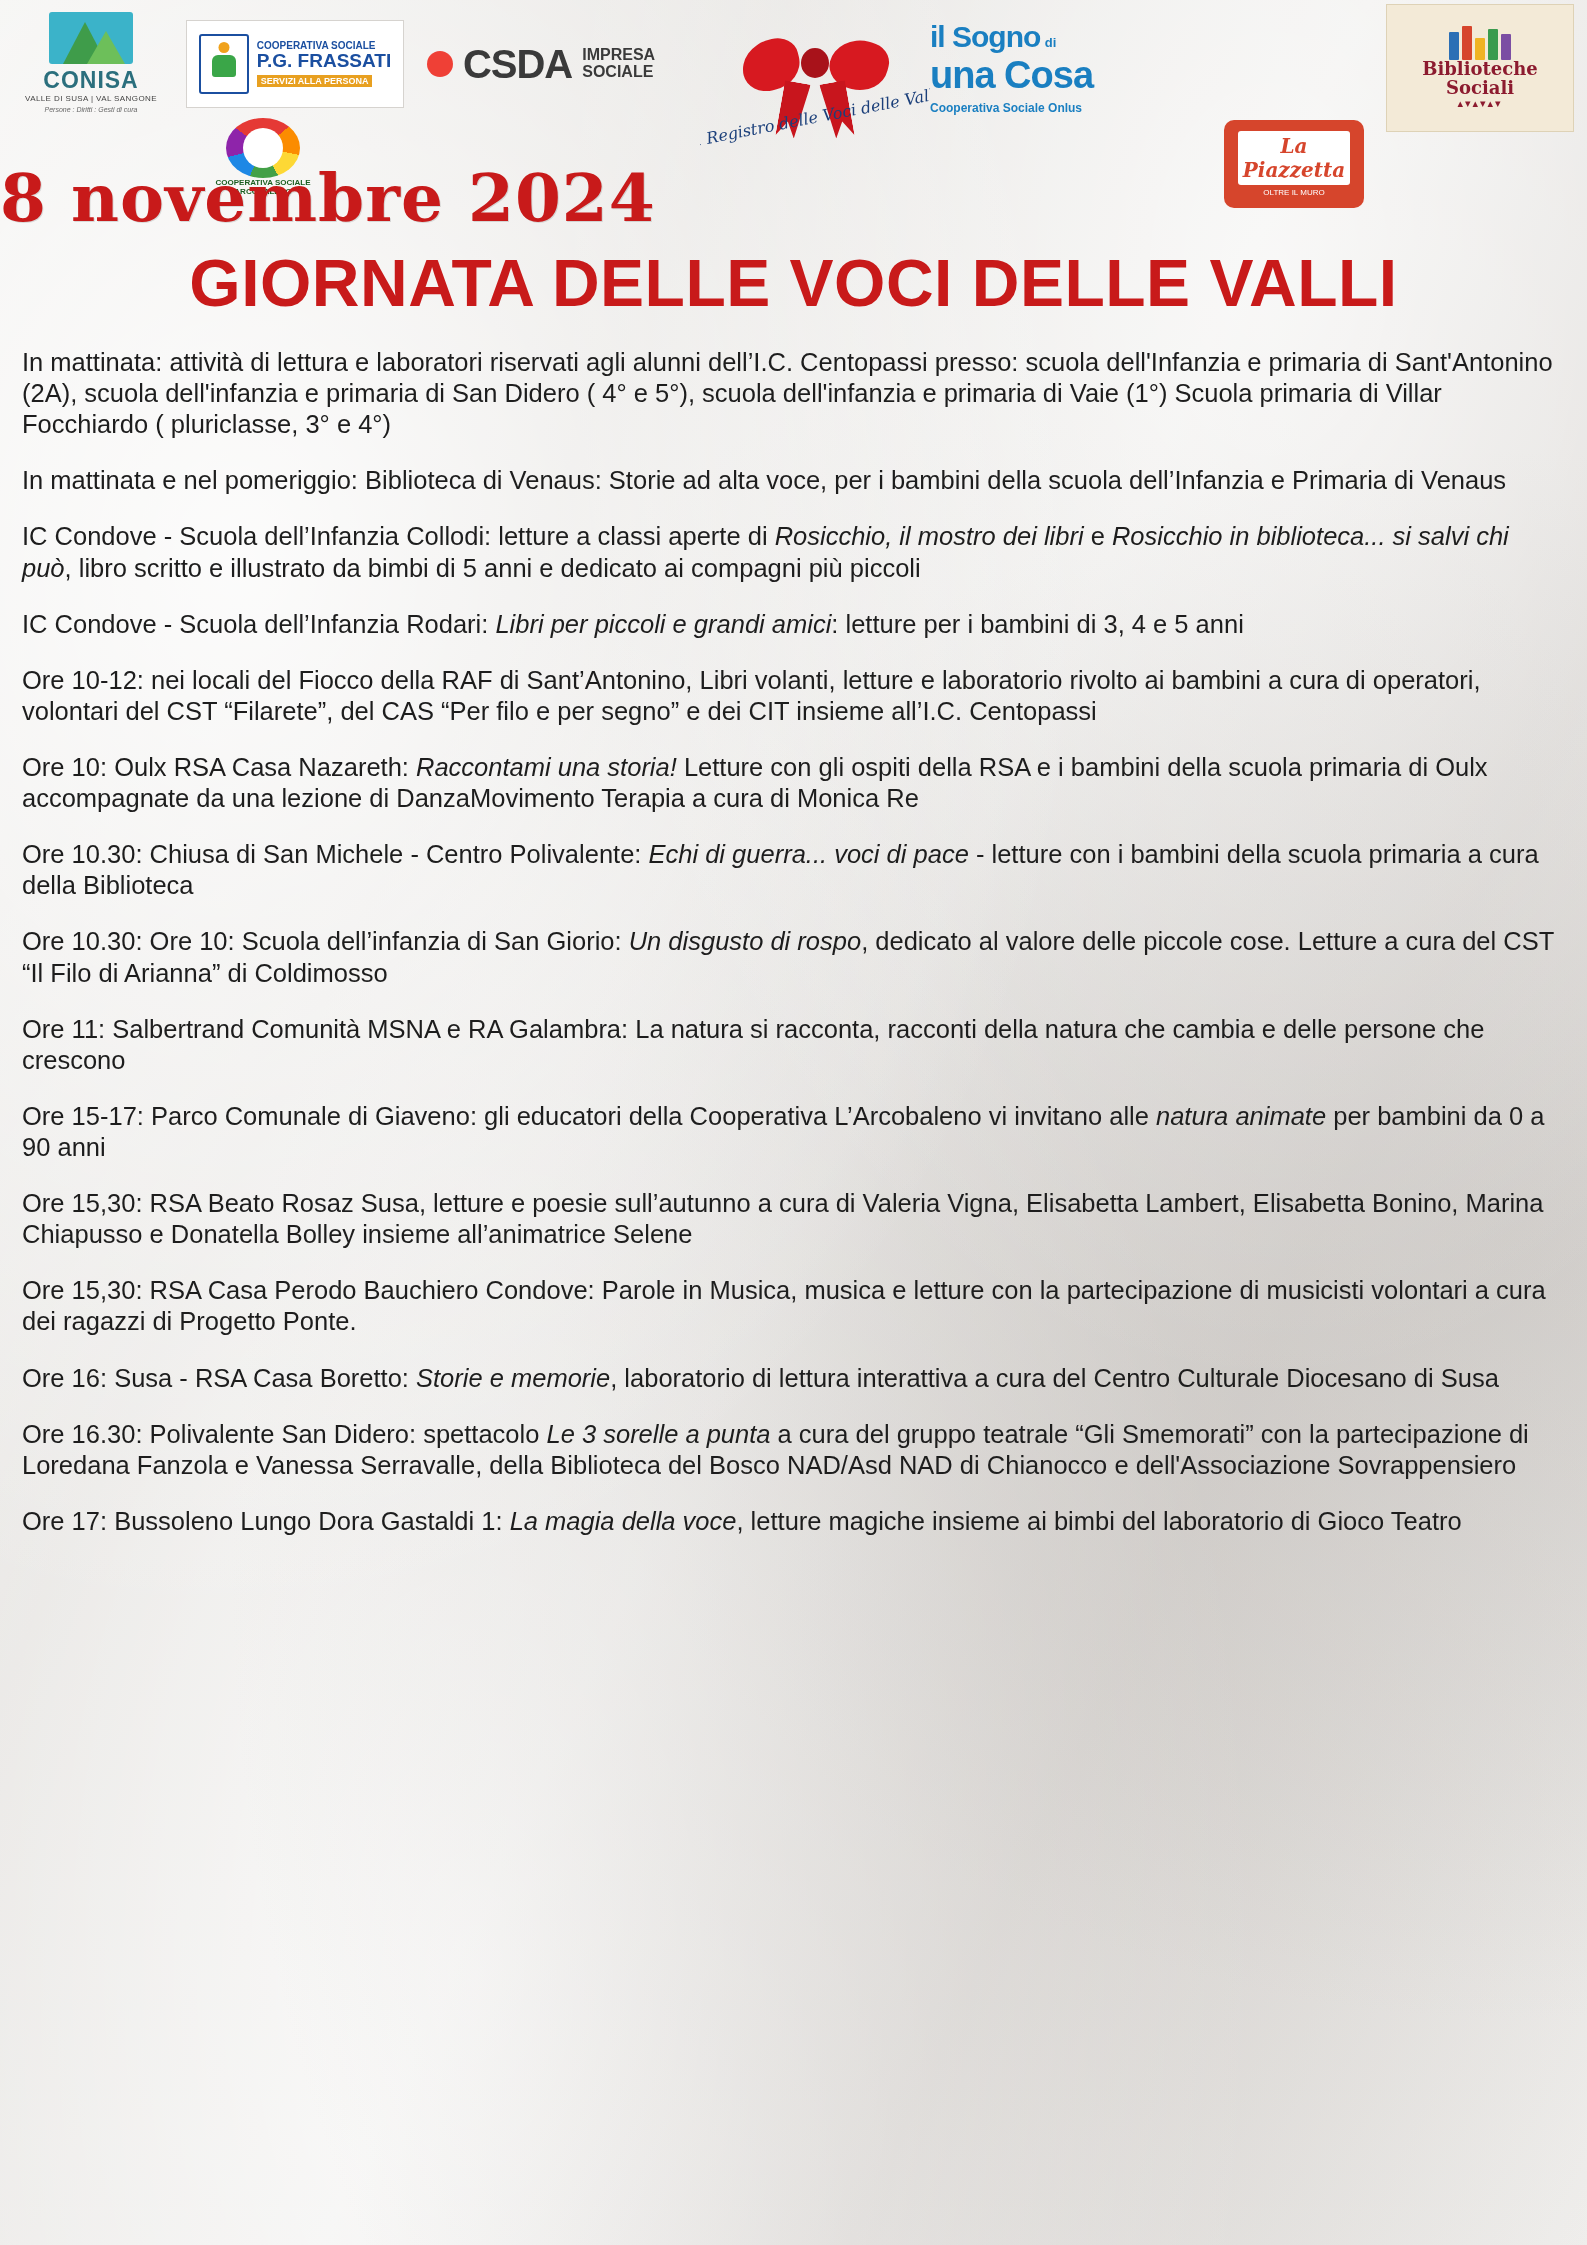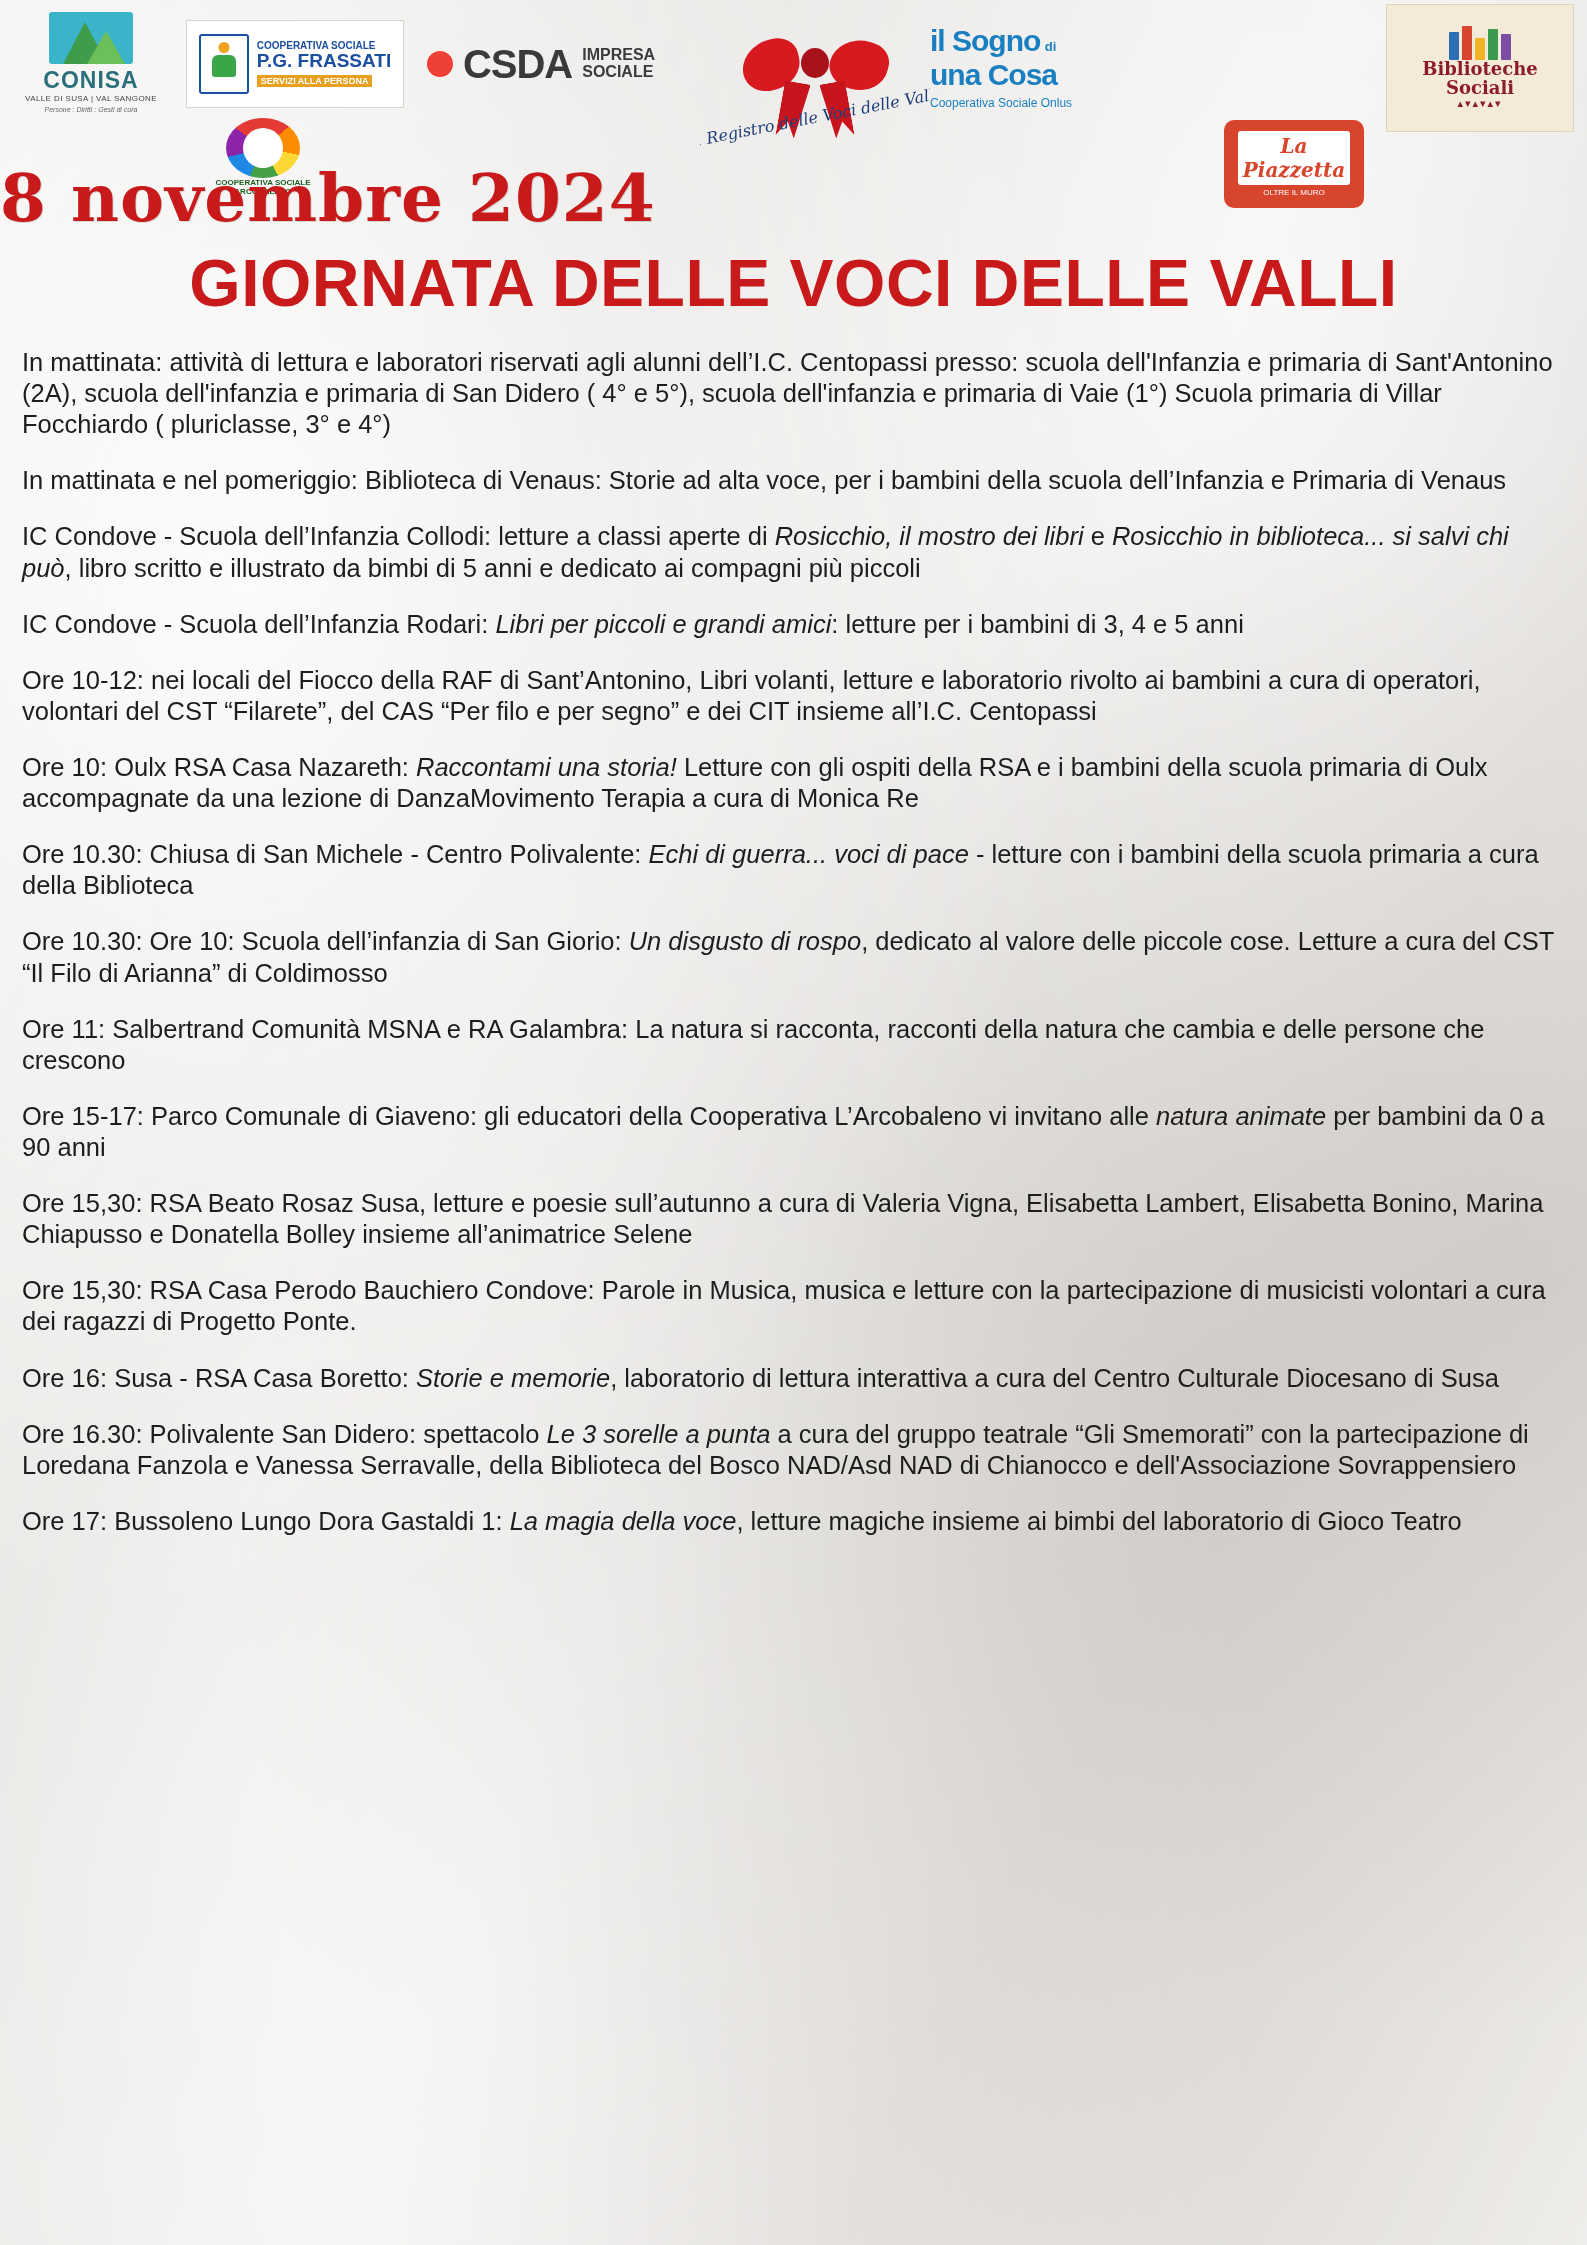--- a/index.html
+++ b/index.html
@@ -119,23 +119,23 @@
     margin-top: 2px;
     white-space: nowrap;
   }
 
   
   .logo-sogno {
     left: 930px; top: 14px; width: 232px; height: 106px;
     background: transparent; text-align:left; align-items:flex-start;
   }
   .sogno-l1 { font-size: 30px; font-weight: 800; color:#1a7fc1; letter-spacing:-1px;}
-  .sogno-l2 { font-size: 30px; font-weight: 800; color:#1a7fc1; letter-spacing:-1px;}
+  .sogno-l2 { font-size: 38px; font-weight: 800; color:#1a7fc1; letter-spacing:-1px;}
   .sogno-small { font-size: 13px; font-weight:700; color:#1a7fc1;}
-  .sogno-sub { font-size: 12px; color:#1a7fc1; font-weight:400; margin-top:4px;}
+  .sogno-sub { font-size: 12px; color:#1a7fc1; font-weight:700; margin-top:4px;}
 
   
   .logo-biosfera {
     left: 1166px; top: 22px; width: 212px; height: 80px;
     border:1px solid #d0cdc9; border-radius:4px; flex-direction:row; gap:8px;
   }
   .biosfera-spiral { width:38px;height:38px;border-radius:50%;
     background: conic-gradient(#f4c01b 0 25%, #e8891c 25% 50%, #d9531e 50% 75%, #f4c01b 75% 100%);
     border:2px solid #8a6a12;
   }

